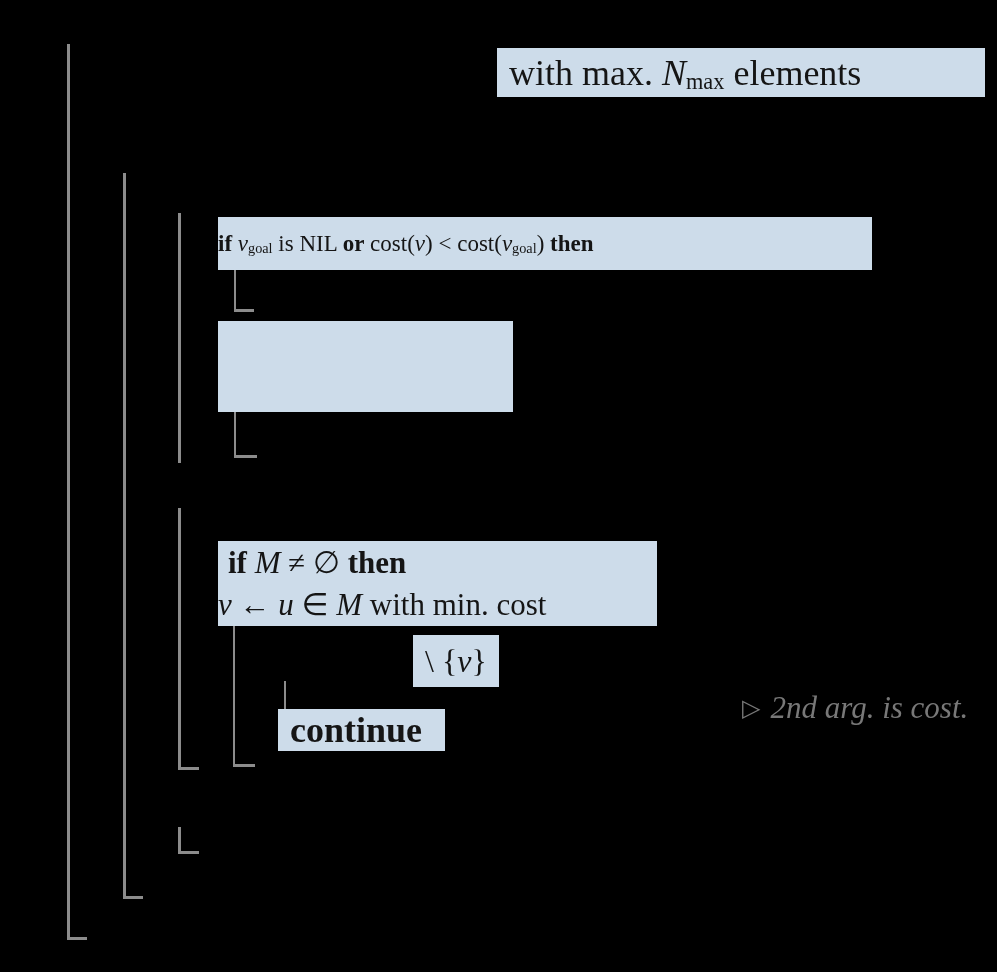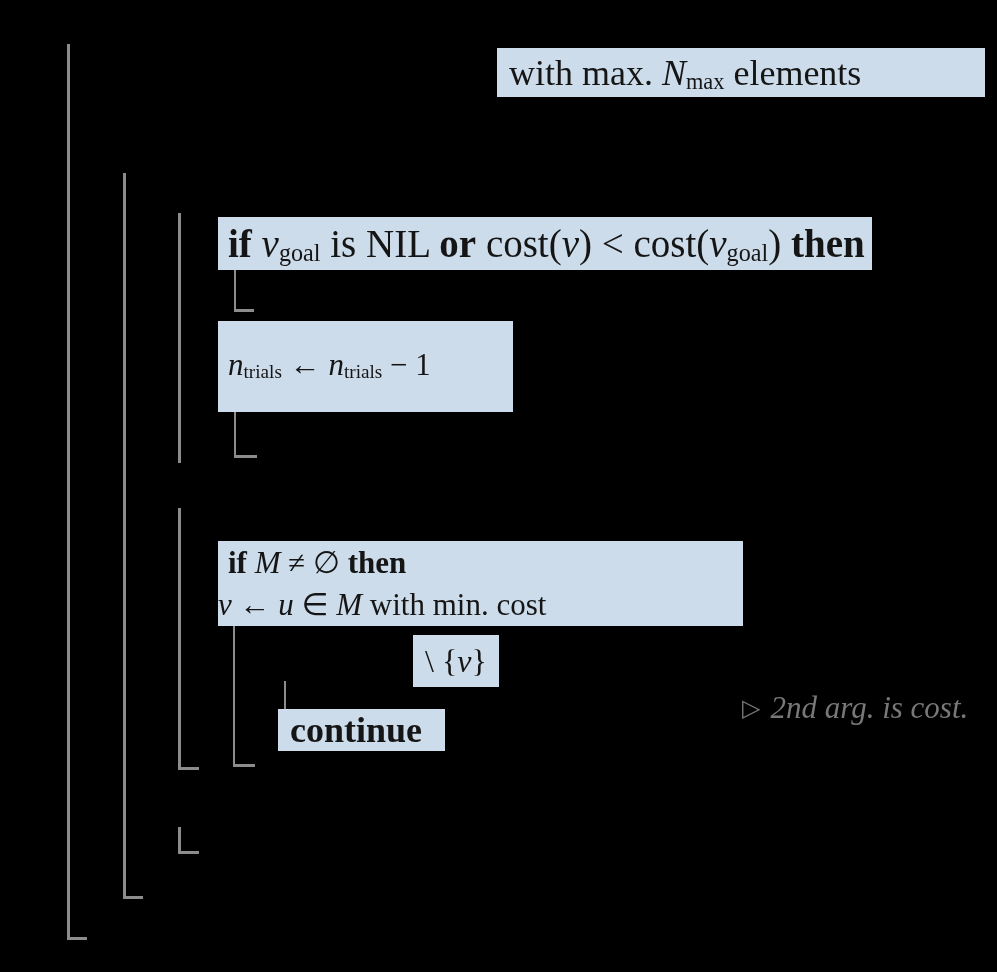--- a/index.html
+++ b/index.html
@@ -22,24 +22,24 @@
     flex-direction: column;
     justify-content: center;
     white-space: nowrap;
   }
   .hl .ln { display: block; }
   .bf { font-weight: bold; }
   .it { font-style: italic; }
   .sub { font-size: 0.62em; position: relative; top: 0.18em; }
 
   .box-max      { left: 497px; top: 48px;  width: 488px; height: 49px; font-size: 36px; padding-left: 12px; box-sizing: border-box; }
-  .box-goal     { left: 218px; top: 217px; width: 654px; height: 53px; font-size: 39px; padding-left: 10px; box-sizing: border-box; }
+  .box-goal     { left: 218px; top: 217px; width: 654px; height: 53px; font-size: 23px; padding-left: 0; box-sizing: border-box; }
   .box-trials   { left: 218px; top: 321px; width: 295px; height: 91px; font-size: 31px; box-sizing: border-box; }
   .box-trials .ln { line-height: 45px; padding-left: 10px; }
-  .box-queue    { left: 218px; top: 541px; width: 525px; height: 85px; font-size: 31px; box-sizing: border-box; }
+  .box-queue    { left: 218px; top: 541px; width: 439px; height: 85px; font-size: 31px; box-sizing: border-box; }
   .box-queue .ln  { line-height: 42px; }
   .box-queue .ln1 { padding-left: 10px; }
   .box-queue .ln2 { }
   .box-remove   { left: 413px; top: 635px; width: 86px;  height: 52px; font-size: 32px; align-items: center; }
   .box-continue { left: 278px; top: 709px; width: 167px; height: 42px; font-size: 36px; padding-left: 12px; box-sizing: border-box; }
 
   .comment {
     position: absolute;
     left: 742px; top: 688px; height: 40px;
     display: flex; align-items: center;
@@ -81,21 +81,20 @@
 
   <div class="hl box-max">
     <span class="ln"><span>with max. </span><span class="it">N</span><span class="sub">max</span><span> elements</span></span>
   </div>
 
   <div class="hl box-goal">
     <span class="ln"><span class="bf">if </span><span class="it">v</span><span class="sub">goal</span><span> is NIL </span><span class="bf">or</span><span> cost(</span><span class="it">v</span><span>) &lt; cost(</span><span class="it">v</span><span class="sub">goal</span><span>) </span><span class="bf">then</span></span>
   </div>
 
   <div class="hl box-trials">
-    <span class="ln"><span class="it">n</span><span class="sub">trials</span><span> ← </span><span class="it">n</span><span class="sub">trials</span><span> − 1</span></span>
   </div>
 
   <div class="hl box-queue">
     <span class="ln ln1"><span class="bf">if </span><span class="it">M</span><span> ≠ ∅ </span><span class="bf">then</span></span>
     <span class="ln ln2"><span class="it">v</span><span> ← </span><span class="it">u</span><span> ∈ </span><span class="it">M</span><span> with min. cost</span></span>
   </div>
 
   <div class="hl box-remove">
     <span class="ln"><span>\ {</span><span class="it">v</span><span>}</span></span>
   </div>

